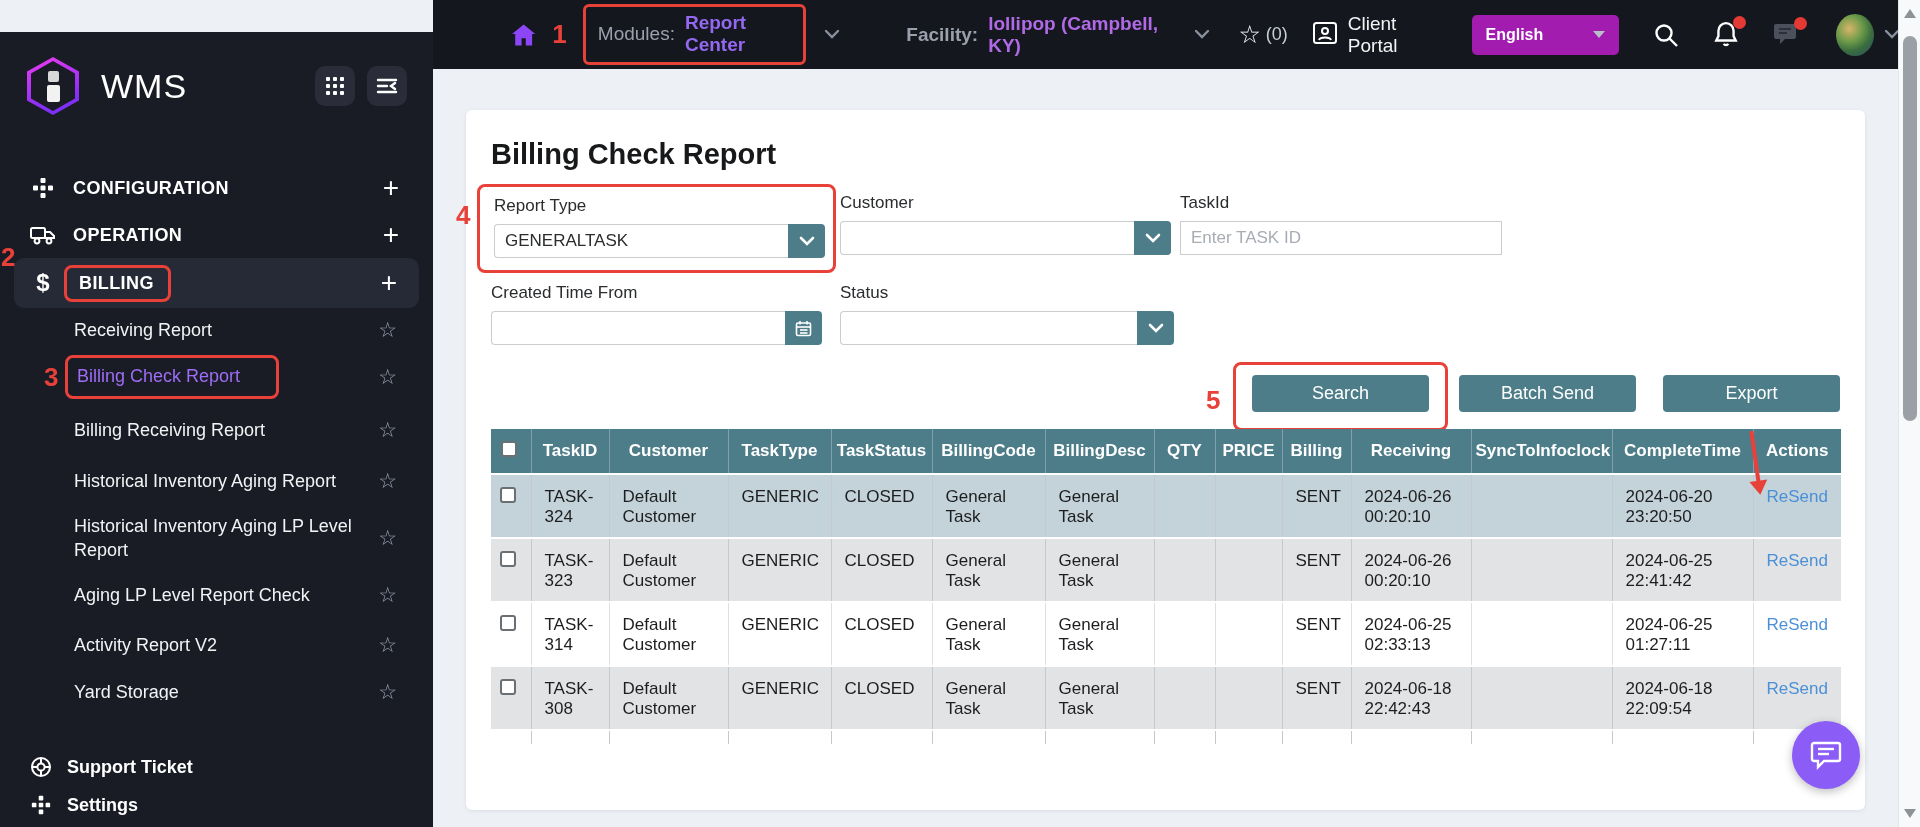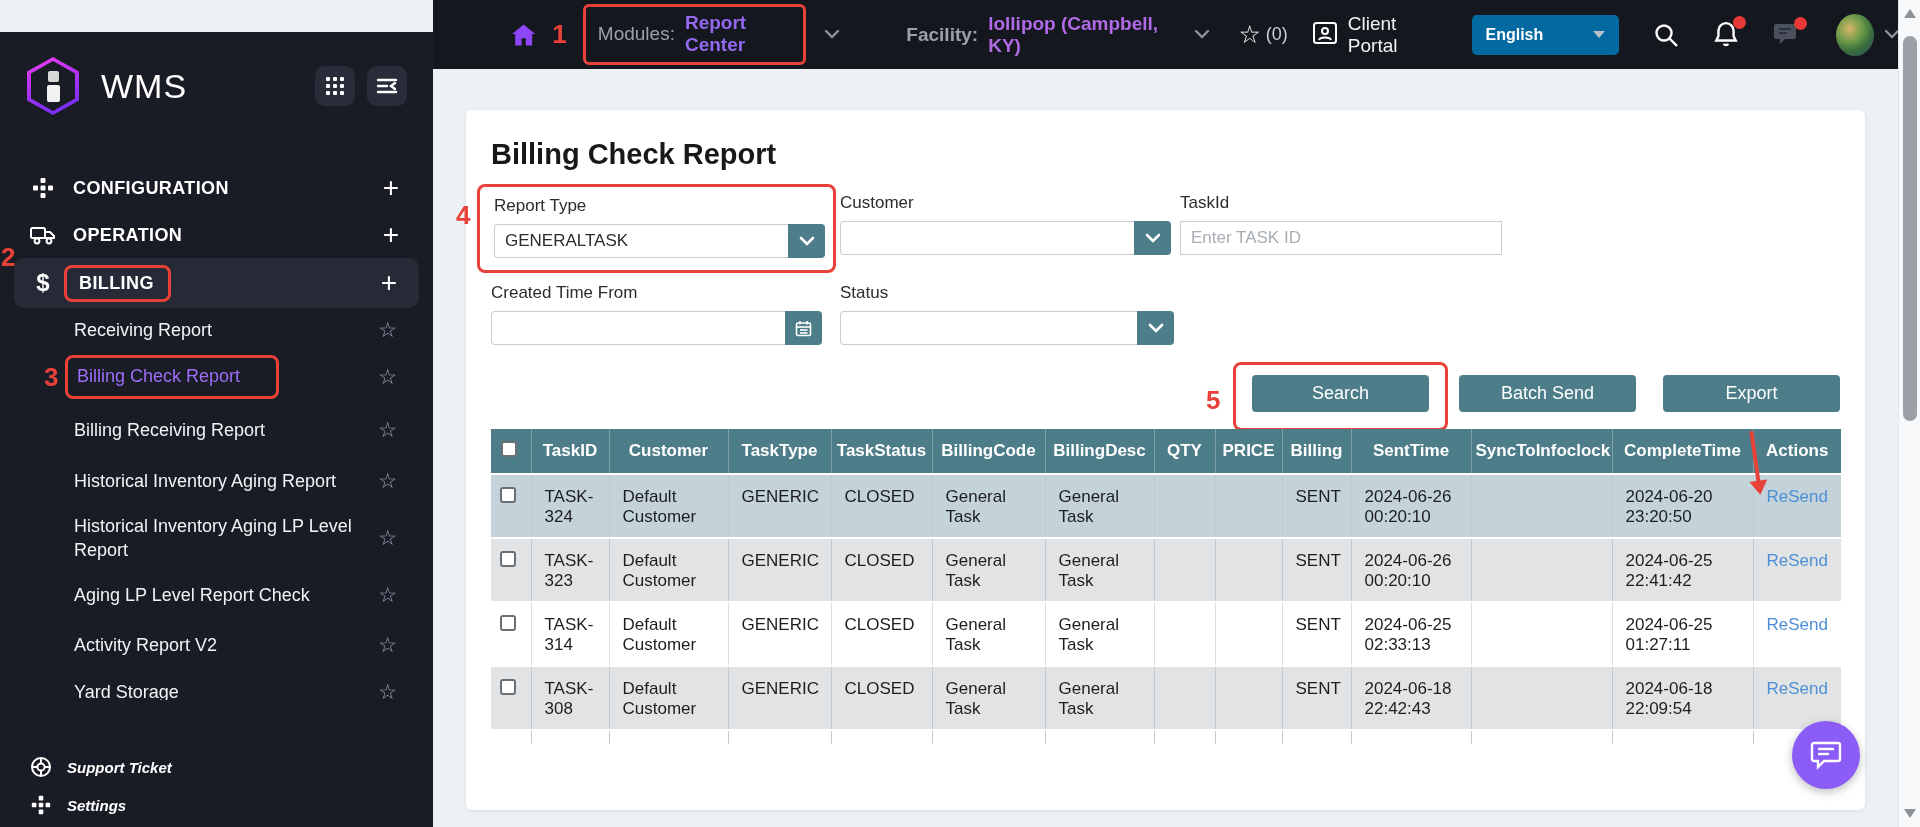--- a/index.html
+++ b/index.html
@@ -31,36 +31,36 @@
   .sub-row .slabel { flex:1; font-size:18px; line-height:1.35; padding-right:10px; }
   .sub-row .star { color:#97a1b4; font-size:21px; }
   .h44{height:44px} .h50{height:50px} .h56{height:56px} .h46{height:46px} .h68{height:68px} .h54{height:54px} .h40{height:40px}
   .active-report { color:#9d6df5; }
   .report-boxed { border:3px solid #e8413a; border-radius:8px; padding:6px 36px 7px 9px; margin-left:-9px; position:relative; display:inline-block; }
   .ann-num { color:#e8413a; font-size:26px; font-weight:700; font-family:"Liberation Sans",sans-serif; }
   .num2 { position:absolute; left:-13px; top:-16px; }
   .num3 { position:absolute; left:-24px; top:2px; }
   .side-footer { margin-top:48px; }
   .foot-row { display:flex; align-items:center; height:38px; padding-left:30px; color:#fff; }
-  .foot-row .flabel { margin-left:15px; font-size:15px; font-weight:700;font-style:italic; }
+  .foot-row .flabel { margin-left:15px; font-size:18px; font-weight:700; }
 
   
   .main { flex:1; display:flex; flex-direction:column; min-width:0; }
   .topbar { height:69px; background:#15171e; display:flex; align-items:center; padding:0 20px 0 78px; color:#fff; position:relative; z-index:5; }
   .modules-box { border:3px solid #e8413a; border-radius:6px; padding:5px 12px 6px 12px; margin-left:16px; display:flex; align-items:center; font-size:19px; }
   .lbl-gray { color:#9aa1ac; }
   .val-purple { color:#9468f0; font-weight:700; margin-left:10px; }
   .chev { margin-left:18px; }
   .fac-label { margin-left:66px; color:#9aa1ac; font-size:19px; font-weight:700; }
   .fac-value { color:#b06ae6; font-size:19px; font-weight:700; margin-left:10px; }
   .star-top { color:#fff; font-size:25px; margin-left:28px; }
   .star-count { color:#c9ced6; font-size:18px; margin-left:5px; }
   .cp-icon { margin-left:24px; }
   .cp-label { margin-left:10px; font-size:19px; color:#f2f3f5; }
-  .lang-box { margin-left:30px; width:160px; height:40px; background:#0369a1; border-radius:5px; display:flex; align-items:center; padding:0 14px; cursor:pointer;gap:10px; }
+  .lang-box { margin-left:30px; width:160px; height:40px; background:#a21caf; border-radius:5px; display:flex; align-items:center; padding:0 14px; cursor:pointer;gap:10px; }
   .lang-label { color:#fff; font-size:16px; font-weight:700; flex:1; }
   .caret-down { width:0; height:0; border-left:6px solid transparent; border-right:6px solid transparent; border-top:7px solid #b9bfc9; }
   .icon-btn { margin-left:34px; position:relative; cursor:pointer; display:flex; }
   .red-dot { position:absolute; top:-5px; right:-7px; width:13px; height:13px; border-radius:50%; background:#e53935; }
   .avatar { margin-left:36px; width:42px; height:42px; border-radius:50%; background:radial-gradient(circle at 35% 35%, #d8b46a 0%, #6f9c4a 35%, #3b6e3e 60%, #274a66 100%); cursor:pointer; }
   .av-chev { margin-left:10px; }
 
   .content { flex:1; background:#edf1f6; padding:41px 55px 0 33px; position:relative; }
   .card { background:#fff; border-radius:6px; box-shadow:0 1px 4px rgba(0,0,0,.08); padding:28px 25px 30px 25px; height:700px; position:relative; }
   .page-title { font-size:29px; font-weight:700; color:#17181a; margin-bottom:22px; }
@@ -403,21 +403,21 @@
                 <th class="col-check"><span class="cbx"></span></th>
               <th class="col-0">TaskID</th>
                   <th class="col-1">Customer</th>
                   <th class="col-2">TaskType</th>
                   <th class="col-3">TaskStatus</th>
                   <th class="col-4">BillingCode</th>
                   <th class="col-5">BillingDesc</th>
                   <th class="col-6">QTY</th>
                   <th class="col-7">PRICE</th>
                   <th class="col-8">Billing</th>
-                  <th class="col-9">SentTime</th>
+                  <th class="col-9">Receiving</th>
                   <th class="col-10">SyncToInfoclock</th>
                   <th class="col-11">CompleteTime</th>
                   <th class="col-12">Actions</th>
                 </tr>
             </thead>
             <tbody id="tbody">
                 <tr class="shade-blue">
                   <td class="col-check"><span class="cbx"></span></td>
                   <td class="col-0">TASK-324</td>
                   <td class="col-1">Default Customer</td>

